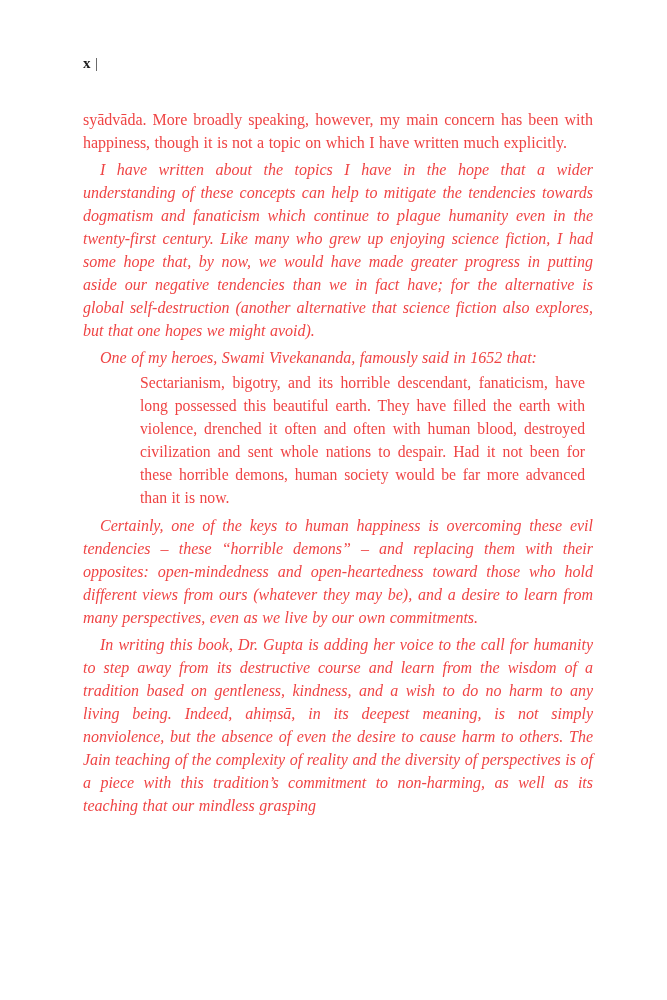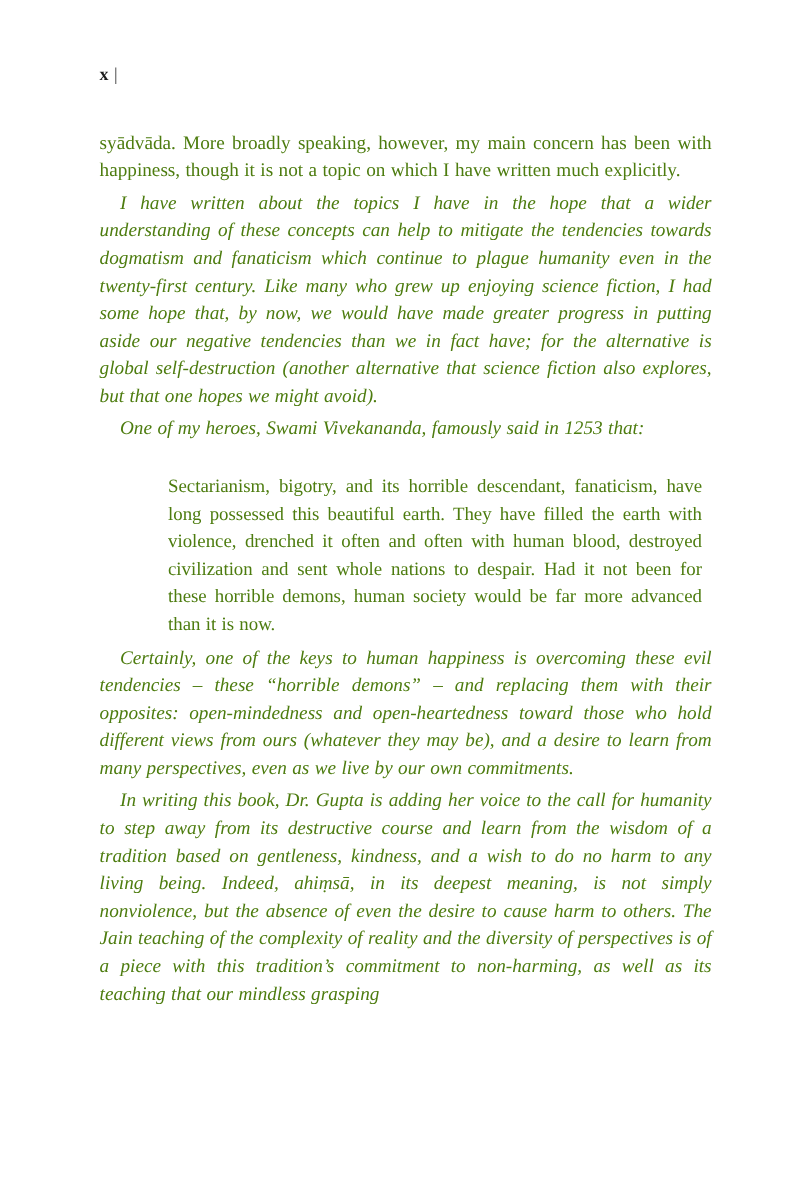--- a/index.html
+++ b/index.html
@@ -34,45 +34,45 @@
     font-weight: normal;
     color: #3a3a3a;
     padding-left: 4px;
   }
   .body-text p,
   .body-text blockquote {
     margin: 0;
     font-size: 16px;
     line-height: 23px;
     text-align: justify;
-    color: #4d7c0f;
+    color: #ef4444;
     word-spacing: 0.5px;
   }
   .body-text p + p,
   .body-text blockquote + p {
     margin-top: 4px;
     font-style: italic;
   }
   .body-text p.indent {
     text-indent: 17px;
   }
   .body-text blockquote.quote {
-    margin: 25px 8px 5px 57px;
+    margin: 2px 8px 5px 57px;
     font-size: 15.7px;
     line-height: 23px;
   }
 </style>
 </head>
 <body style="background: rgb(255, 255, 255); color: rgb(29, 29, 29);">
 
 <div class="page">
   <header class="running-head">
     <span class="pagenum">x</span><span class="sep">|</span>
   </header>
   <main class="body-text" id="content">
       <p>syādvāda. More broadly speaking, however, my main concern has been with happiness, though it is not a topic on which I have written much explicitly.</p>
       <p class="indent">I have written about the topics I have in the hope that a wider understanding of these concepts can help to mitigate the tendencies towards dogmatism and fanaticism which continue to plague humanity even in the twenty-first century. Like many who grew up enjoying science fiction, I had some hope that, by now, we would have made greater progress in putting aside our negative tendencies than we in fact have; for the alternative is global self-destruction (another alternative that science fiction also explores, but that one hopes we might avoid).</p>
-      <p class="indent">One of my heroes, Swami Vivekananda, famously said in 1253 that:</p>
+      <p class="indent">One of my heroes, Swami Vivekananda, famously said in 1652 that:</p>
       <blockquote class="quote">Sectarianism, bigotry, and its horrible descendant, fanaticism, have long possessed this beautiful earth. They have filled the earth with violence, drenched it often and often with human blood, destroyed civilization and sent whole nations to despair. Had it not been for these horrible demons, human society would be far more advanced than it is now.</blockquote>
       <p class="indent">Certainly, one of the keys to human happiness is overcoming these evil tendencies – these “horrible demons” – and replacing them with their opposites: open-mindedness and open-heartedness toward those who hold different views from ours (whatever they may be), and a desire to learn from many perspectives, even as we live by our own commitments.</p>
       <p class="indent">In writing this book, Dr. Gupta is adding her voice to the call for humanity to step away from its destructive course and learn from the wisdom of a tradition based on gentleness, kindness, and a wish to do no harm to any living being. Indeed, ahiṃsā, in its deepest meaning, is not simply nonviolence, but the absence of even the desire to cause harm to others. The Jain teaching of the complexity of reality and the diversity of perspectives is of a piece with this tradition’s commitment to non-harming, as well as its teaching that our mindless grasping</p>
     </main>
 </div>
 
 </body></html>

